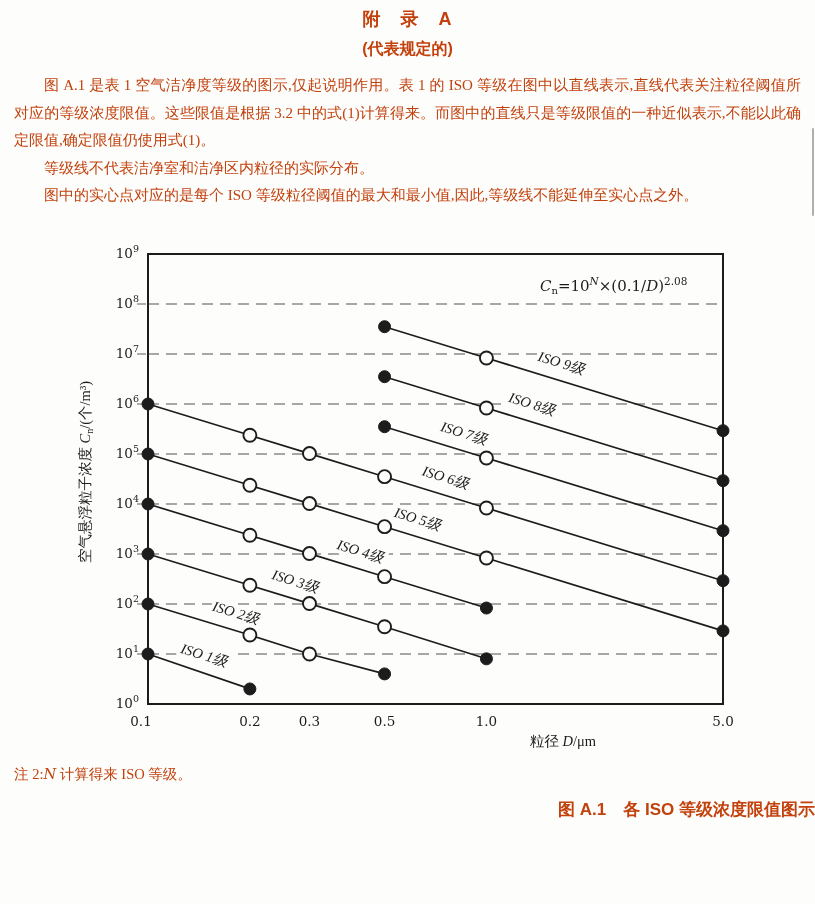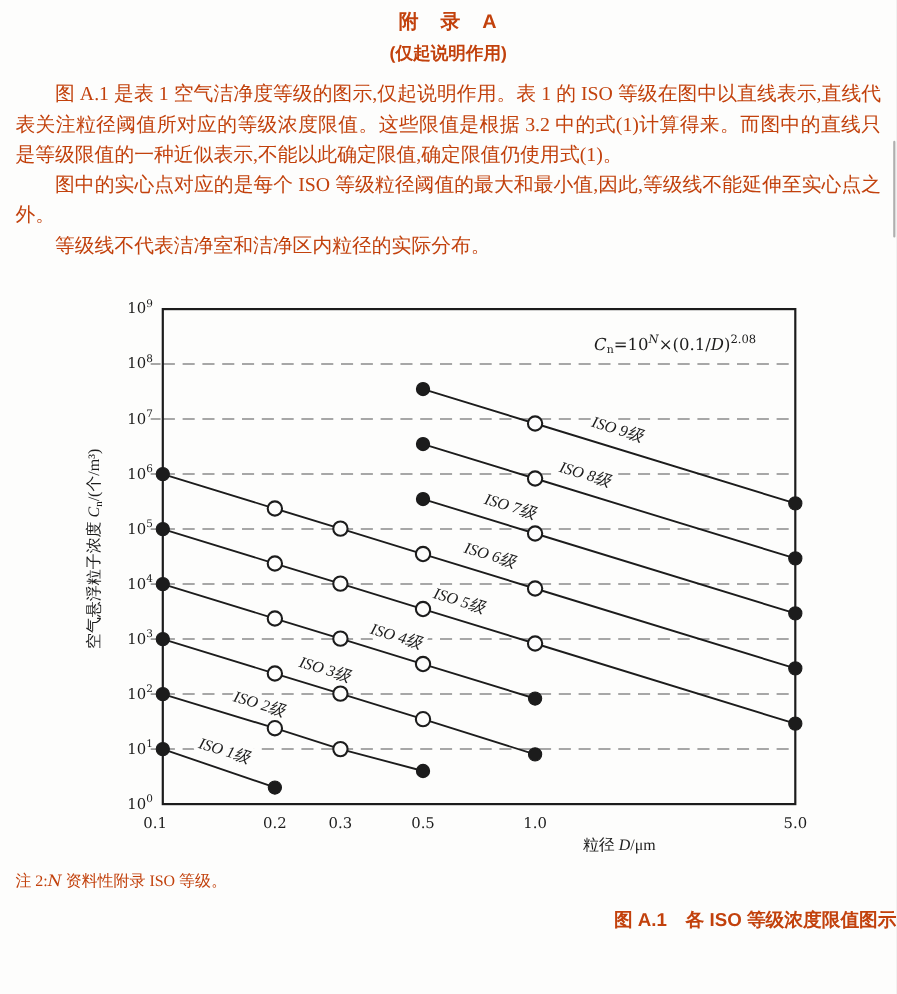--- a/index.html
+++ b/index.html
@@ -11,21 +11,21 @@
     color:#c2410c;
     font-family:"Liberation Serif","DejaVu Serif",serif;
     overflow:hidden;
   }
   .title-block{text-align:center;}
   .h1{font-family:"Liberation Sans","DejaVu Sans",sans-serif;font-weight:bold;font-size:18px;padding-top:7px;letter-spacing:1px;}
   .h2{font-family:"Liberation Sans","DejaVu Sans",sans-serif;font-weight:bold;font-size:16px;margin-top:8px;}
   .h3{font-family:"Liberation Sans","DejaVu Sans",sans-serif;font-weight:bold;font-size:17px;margin-top:7px;}
   .body-text{margin:0 14px;}
   .body-text p{
-    margin:0;font-size:18px;line-height:27.5px;
+    margin:0;font-size:15px;line-height:27.5px;
     text-align:justify;text-indent:2em;
   }
   .body-text p:first-child{margin-top:12px;}
   .chart-wrap{margin-top:17px;height:525px;}
   svg text{fill:#1c1c1c;}
   .tick{font-family:"DejaVu Serif","Liberation Serif",serif;font-size:13.5px;}
   .axis-title{font-family:"Liberation Serif","DejaVu Serif",serif;font-size:14.5px;}
   .iso-label{font-family:"Liberation Serif","DejaVu Serif",serif;font-style:italic;font-size:14.5px;
     paint-order:stroke;stroke:#fdfdfc;stroke-width:7px;stroke-linejoin:round;}
   .formula{font-family:"DejaVu Serif","Liberation Serif",serif;font-size:15px;}
@@ -40,27 +40,27 @@
   }
   .artifact{position:absolute;right:1px;top:128px;width:2px;height:88px;background:#6f6f6f;opacity:.55;border-radius:1px;}
 </style>
 </head>
 <body>
 
 <div class="page">
 
   <div class="title-block">
     <div class="h1">附　录　A</div>
-    <div class="h2">(仅起说明作用)</div>
+    <div class="h2">(代表规定的)</div>
   </div>
 
   <div class="body-text">
     <p>图 A.1 是表 1 空气洁净度等级的图示,仅起说明作用。表 1 的 ISO 等级在图中以直线表示,直线代表关注粒径阈值所对应的等级浓度限值。这些限值是根据 3.2 中的式(1)计算得来。而图中的直线只是等级限值的一种近似表示,不能以此确定限值,确定限值仍使用式(1)。</p>
+    <p>等级线不代表洁净室和洁净区内粒径的实际分布。</p>
     <p>图中的实心点对应的是每个 ISO 等级粒径阈值的最大和最小值,因此,等级线不能延伸至实心点之外。</p>
-    <p>等级线不代表洁净室和洁净区内粒径的实际分布。</p>
   </div>
 
   <div class="chart-wrap">
     <svg id="chart-svg" width="815" height="525" viewBox="0 0 815 525">
         <g>
           <line x1="137" y1="427" x2="146" y2="427" stroke="#8a8a8a" stroke-width="1.4"></line>
           <line x1="148" y1="427" x2="723" y2="427" stroke="#8a8a8a" stroke-width="1.4" stroke-dasharray="11 7"></line>
           <line x1="137" y1="377" x2="146" y2="377" stroke="#8a8a8a" stroke-width="1.4"></line>
           <line x1="148" y1="377" x2="723" y2="377" stroke="#8a8a8a" stroke-width="1.4" stroke-dasharray="11 7"></line>
           <line x1="137" y1="327" x2="146" y2="327" stroke="#8a8a8a" stroke-width="1.4"></line>
@@ -160,19 +160,19 @@
           <circle cx="486.4403482889729" cy="180.9938336854638" r="6.5" fill="#fdfdfc" stroke="#1c1c1c" stroke-width="1.9"></circle>
           <circle cx="723" cy="253.65661898229456" r="6" fill="#1c1c1c" stroke="#1c1c1c" stroke-width="1"></circle>
           <circle cx="384.5596517110271" cy="99.67286682609347" r="6" fill="#1c1c1c" stroke="#1c1c1c" stroke-width="1"></circle>
           <circle cx="486.4403482889729" cy="130.9938336854638" r="6.5" fill="#fdfdfc" stroke="#1c1c1c" stroke-width="1.9"></circle>
           <circle cx="723" cy="203.6566189822945" r="6" fill="#1c1c1c" stroke="#1c1c1c" stroke-width="1"></circle>
         </g>
       </svg>
   </div>
 
   <div class="notes">
-    <p class="note"><span>注 2:</span><i class="var">N</i><span> 资料性附录 ISO 等级。</span></p>
+    <p class="note"><span>注 2:</span><i class="var">N</i><span> 计算得来 ISO 等级。</span></p>
   </div>
 
   <div class="caption">图 A.1　各 ISO 等级浓度限值图示</div>
 
   <div class="artifact"></div>
 </div>
 
 </body></html>

